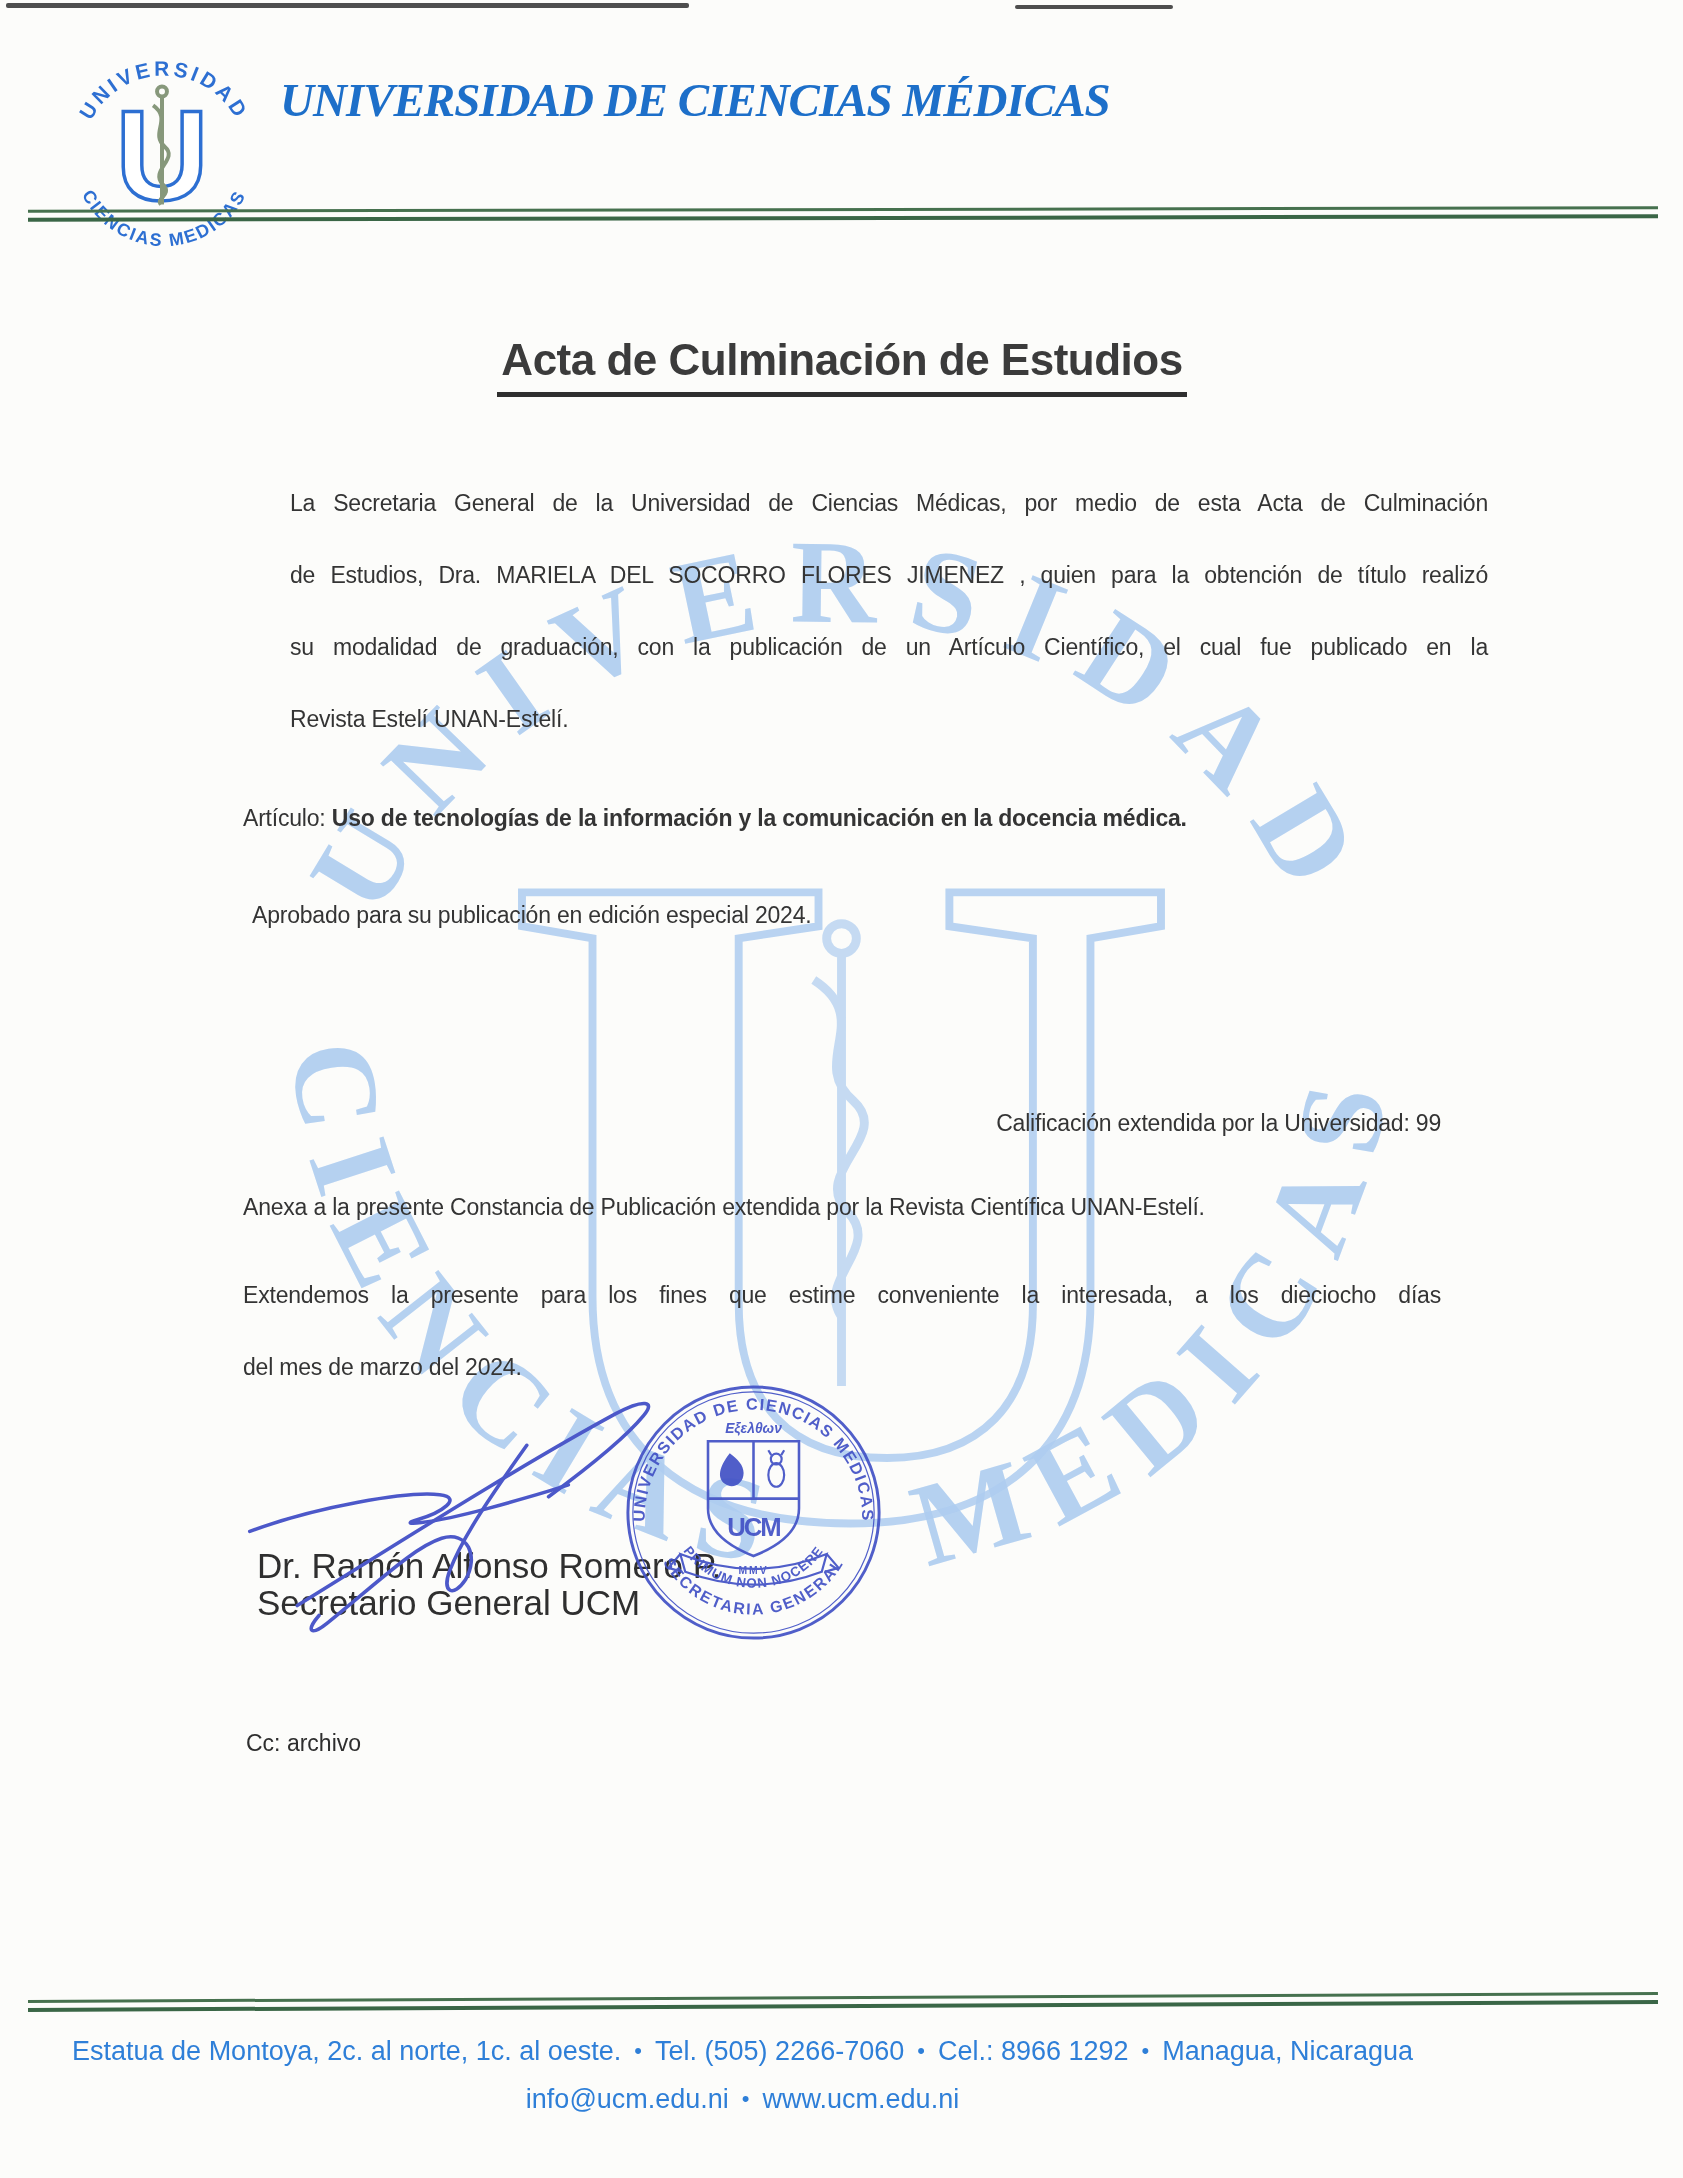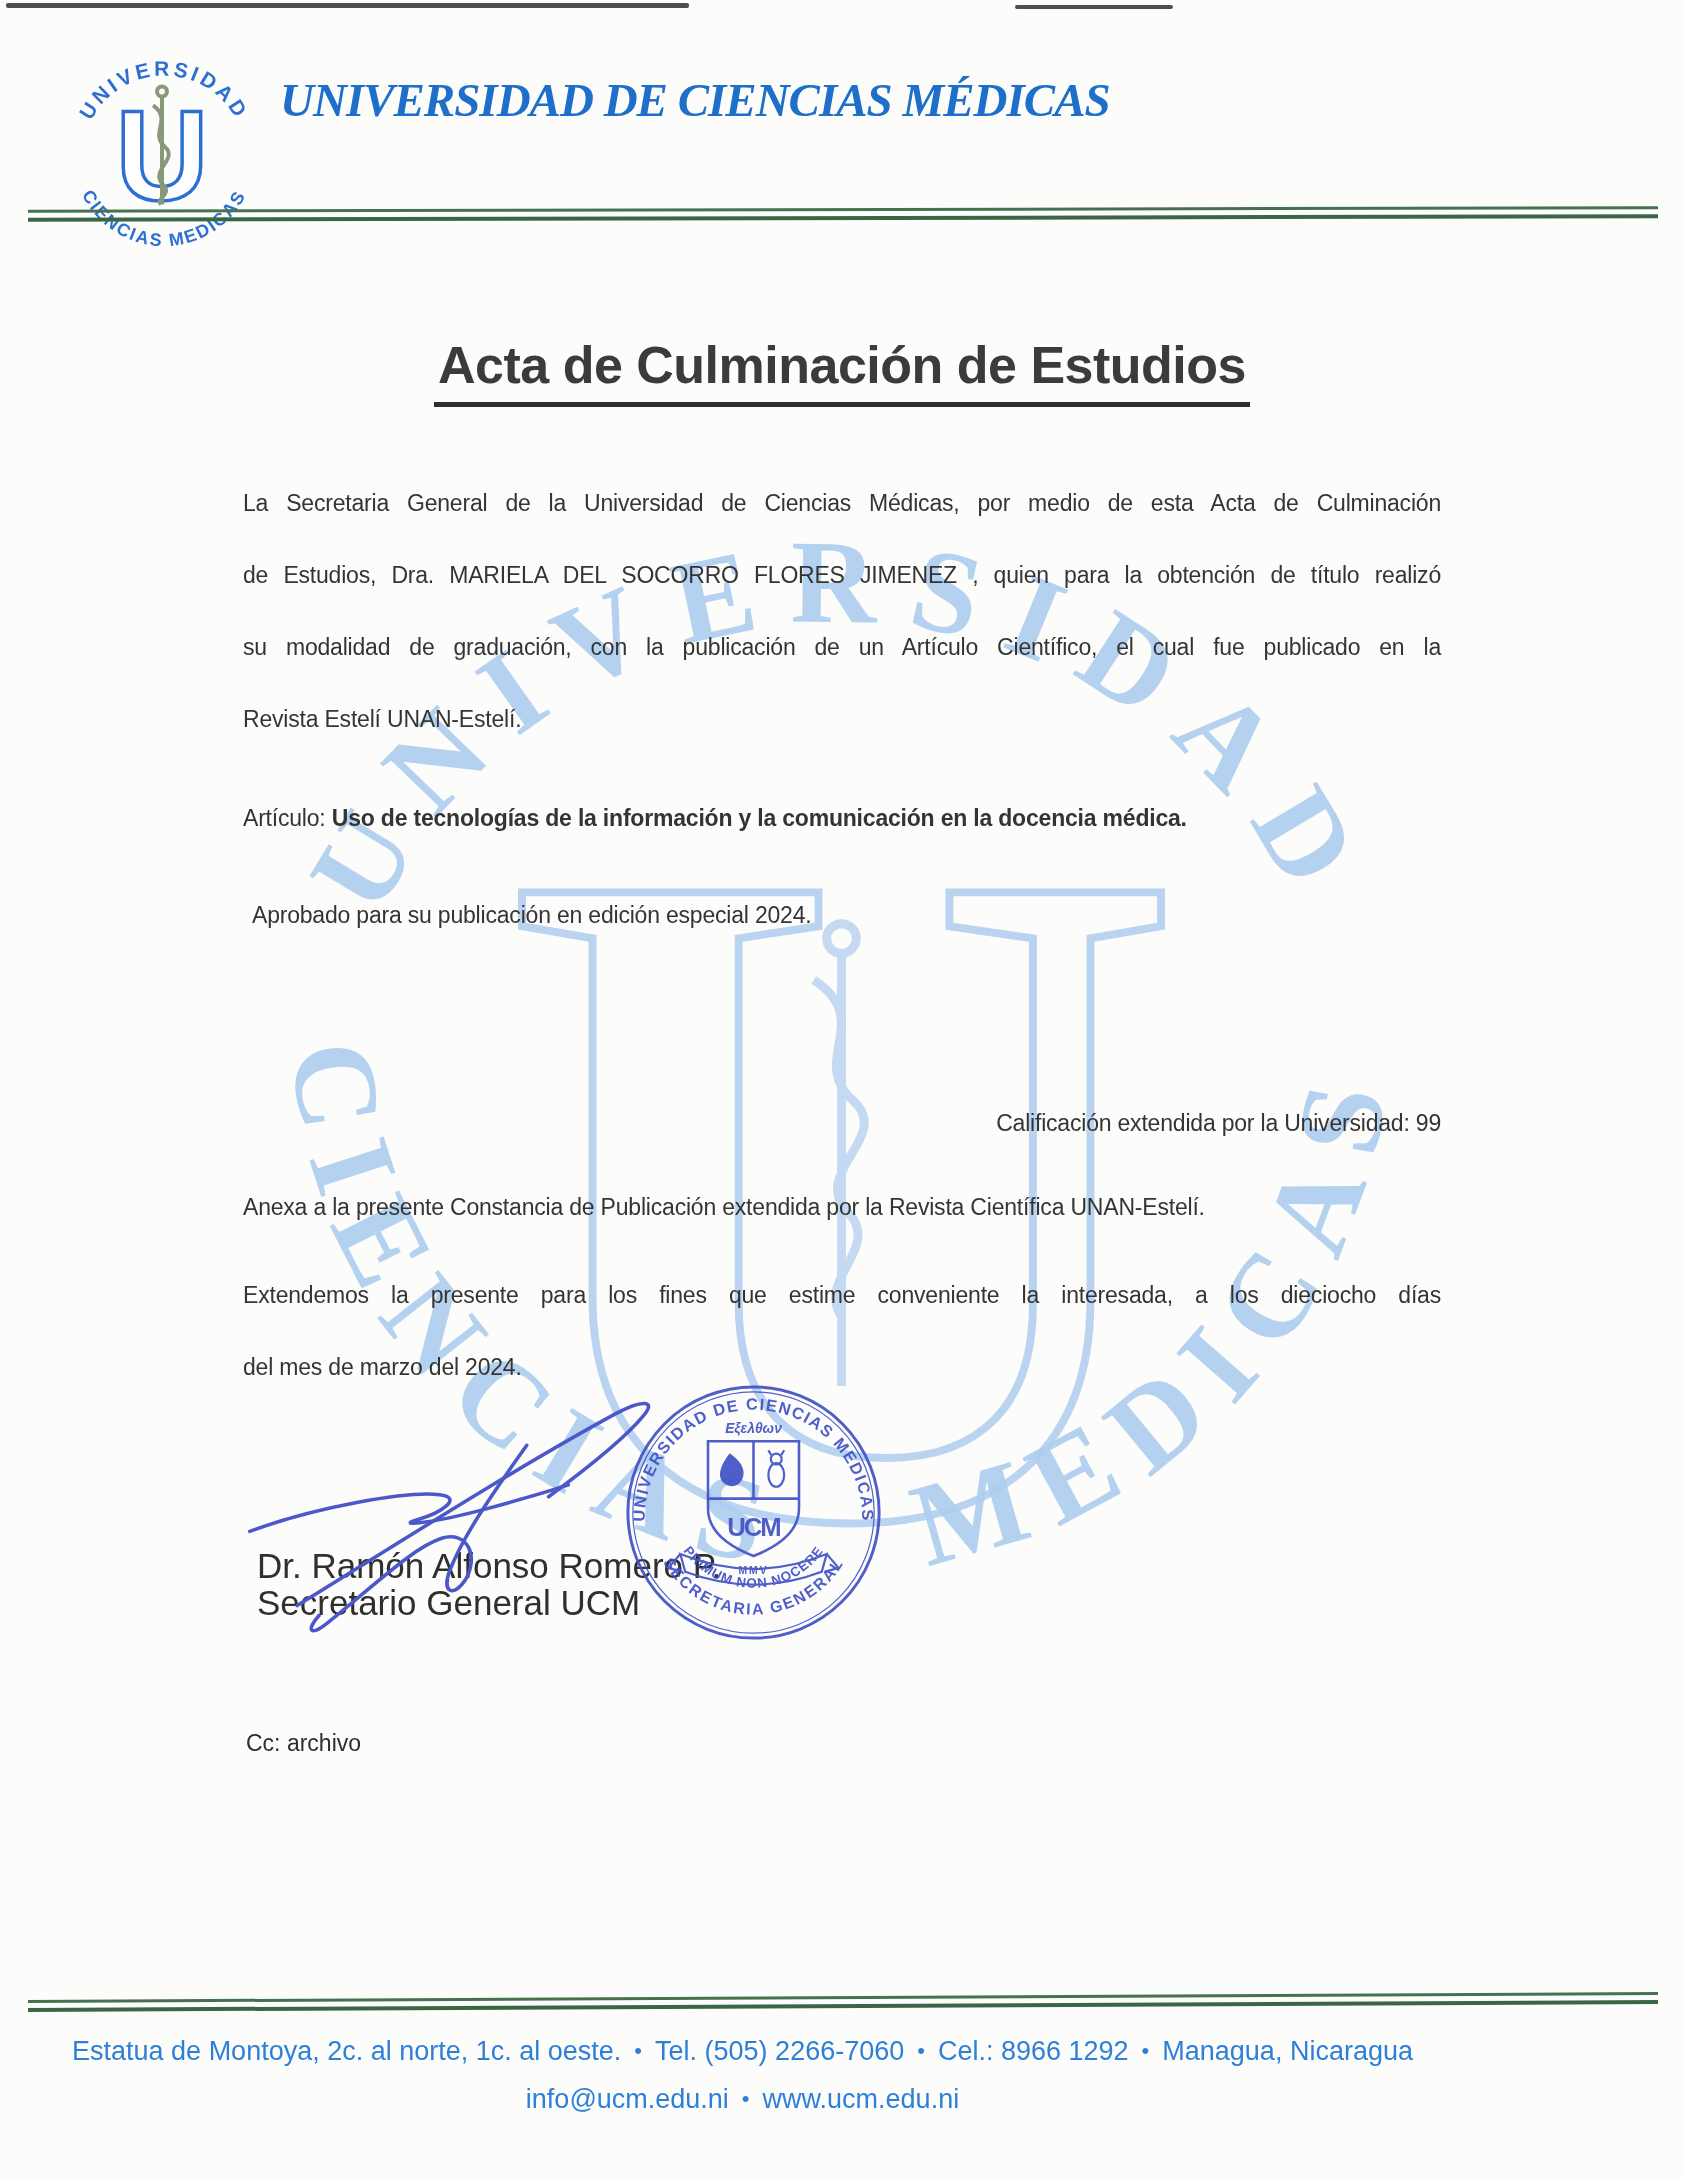--- a/index.html
+++ b/index.html
@@ -12,21 +12,21 @@
 
   
   .uni-name{left:280px;top:73px;font-family:"Liberation Serif",serif;font-weight:bold;font-style:italic;
             font-size:47px;letter-spacing:-1px;color:#1d6fc9;white-space:nowrap;z-index:3;}
   .rule{left:28px;width:1630px;height:5px;border-top:3px solid #46714e;border-bottom:4px solid #3a6646;z-index:3;}
   .rule-top{top:208px;transform:rotate(-0.12deg);}
   .rule-bottom{top:1996px;transform:rotate(-0.28deg);}
 
   
   .doc-title{left:243px;top:335px;width:1198px;text-align:center;z-index:3;}
-  .doc-title span{display:inline-block;font-size:52px;font-weight:bold;color:#3b3b3b;
+  .doc-title span{display:inline-block;font-size:44px;font-weight:bold;color:#3b3b3b;
                   letter-spacing:-0.5px;padding:0 4px 7px 4px;border-bottom:5px solid #2f2f2f;}
   .body-block{left:243px;width:1198px;z-index:3;}
   .bline{font-size:23px;line-height:72px;letter-spacing:-0.2px;color:#343434;white-space:nowrap;}
   .jline{white-space:normal;text-align:justify;text-align-last:justify;}
   .b{font-weight:bold;margin-top:36px;}
   .indent8{padding-left:9px;}
 
   
   .sig-block{left:245px;top:1547px;z-index:3;}
   .sig-line{font-size:35px;line-height:37px;color:#2f2f2f;letter-spacing:0;margin-left:12px;}
@@ -101,21 +101,21 @@
     </g>
   </svg>
 
   <div class="abs uni-name">UNIVERSIDAD DE CIENCIAS MÉDICAS</div>
   <div class="abs rule rule-top"></div>
 
   <div class="abs doc-title">
     <span>Acta de Culminación de Estudios</span>
   </div>
 
-  <div class="abs body-block" style="top:467px;">
+  <div class="abs body-block" style="top:467px;margin-left:47px;">
     <div class="bline jline">La Secretaria General de la Universidad de Ciencias Médicas, por medio de esta Acta de Culminación</div>
     <div class="bline jline">de Estudios, Dra. MARIELA DEL SOCORRO FLORES JIMENEZ , quien para la obtención de título realizó</div>
     <div class="bline jline">su modalidad de graduación, con la publicación de un Artículo Científico, el cual fue publicado en la</div>
     <div class="bline">Revista Estelí UNAN-Estelí.</div>
   </div>
 
   <div class="abs body-block" style="top:782px;">
     <div class="bline"><span>Artículo:</span>
       <span class="b">Uso de tecnologías de la información y la comunicación en la docencia médica.</span></div>
   </div>

